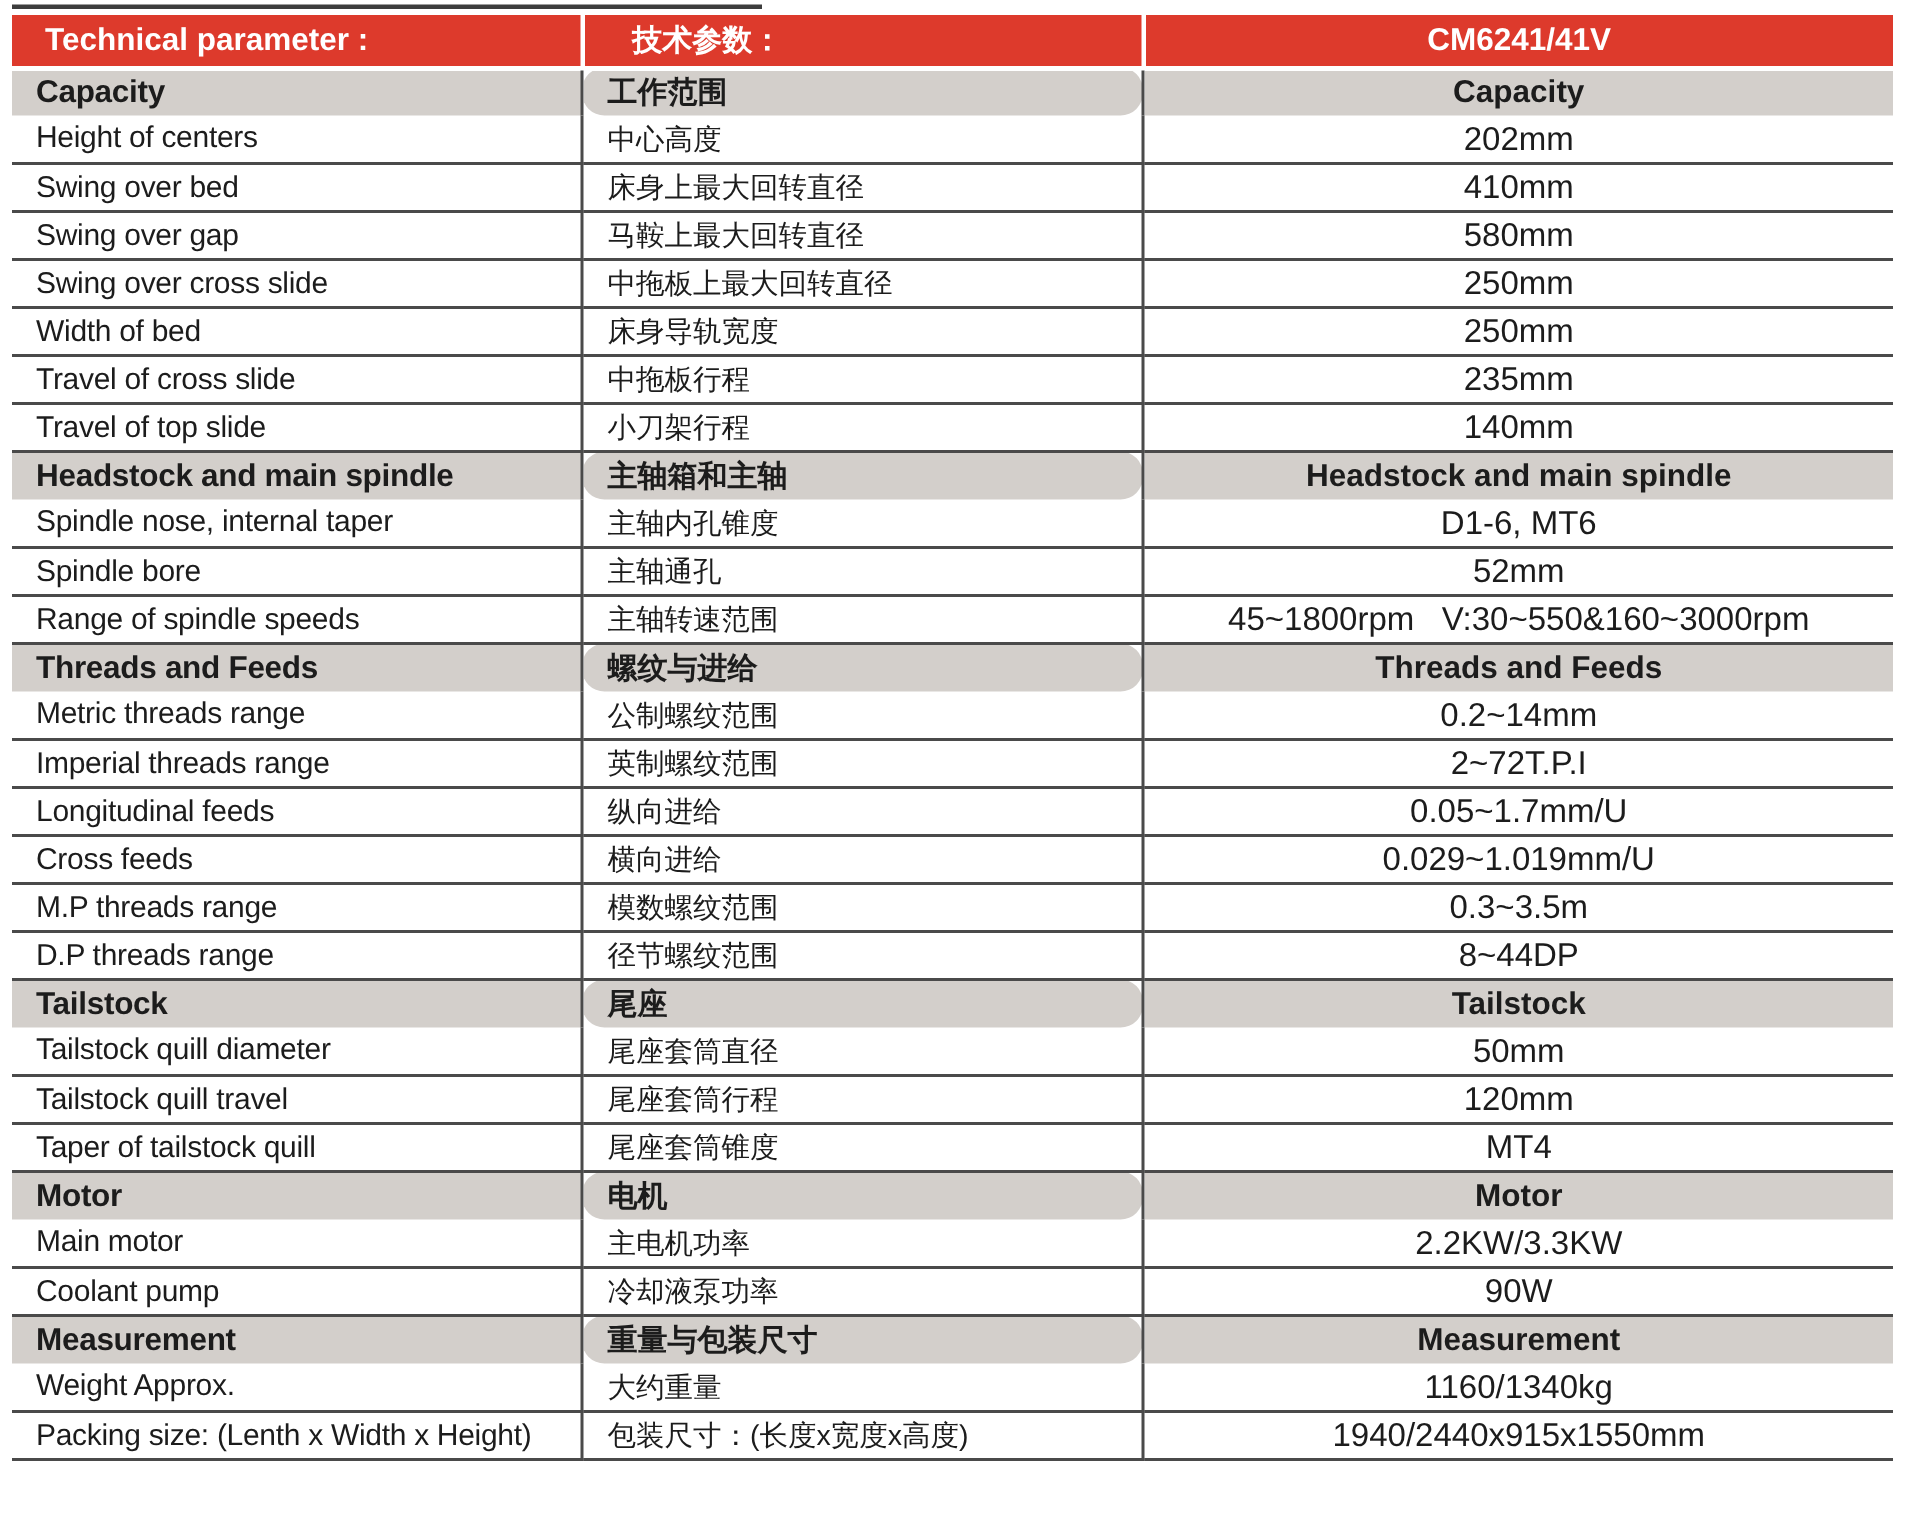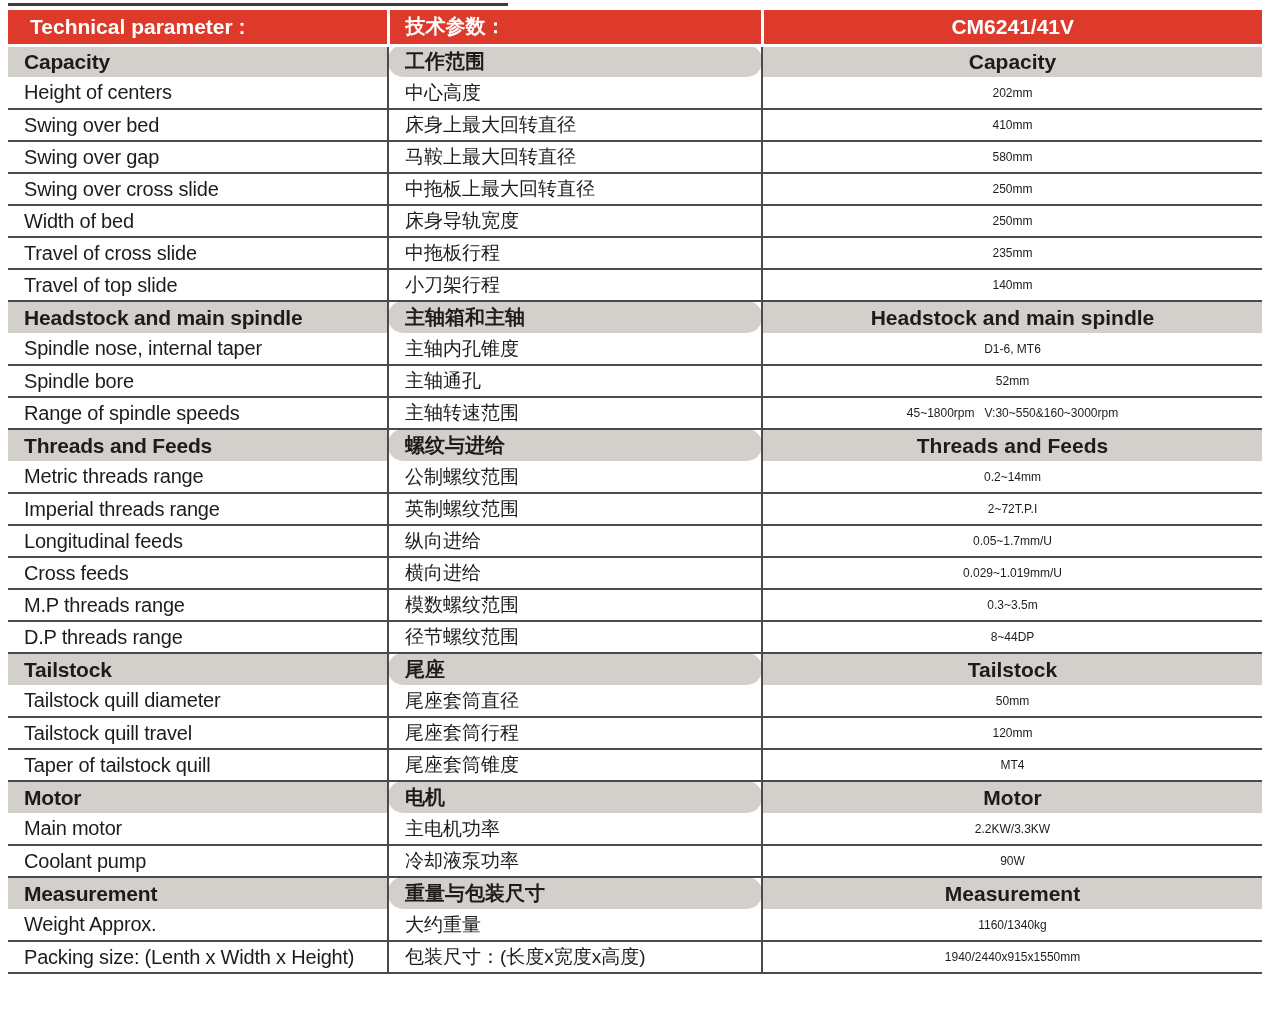--- a/index.html
+++ b/index.html
@@ -48,28 +48,28 @@
 
   
   tr.header-row th {
     background: #dd3a2c;
     color: #ffffff;
     font-weight: bold;
     font-size: 21px;
     border-bottom: 3px solid #ffffff;
   }
   tr.header-row th.c1 { text-align: left; padding-left: 22px; border-right: 3px solid #ffffff; }
-  tr.header-row th.c2 { text-align: left; padding-left: 16px; font-size: 20px; border-right: 3px solid #ffffff; }
+  tr.header-row th.c2 { text-align: left; padding-left: 32px; font-size: 20px; border-right: 3px solid #ffffff; }
   tr.header-row th.c3 { text-align: center; margin-top: 41px; }
 
   
   td { color: #1c1c1c; }
   td.c1 { text-align: left; padding-left: 16px; font-size: 20px; letter-spacing: -0.2px; border-right: 2px solid #4a4a4a; }
   td.c2 { text-align: left; padding-left: 16px; font-size: 19px; border-right: 2px solid #4a4a4a; border-radius: 15px; }
-  td.c3 { text-align: center; font-size: 12px; white-space: pre-wrap; }
+  td.c3 { text-align: center; font-size: 22px; white-space: pre-wrap; }
 
   
   tr.data-row td { border-bottom: 2px solid #4a4a4a; background: #ffffff; }
 
   
   tr.section-row td {
     background: #d3cfcb;
     font-weight: bold;
     border-bottom: none;
   }

